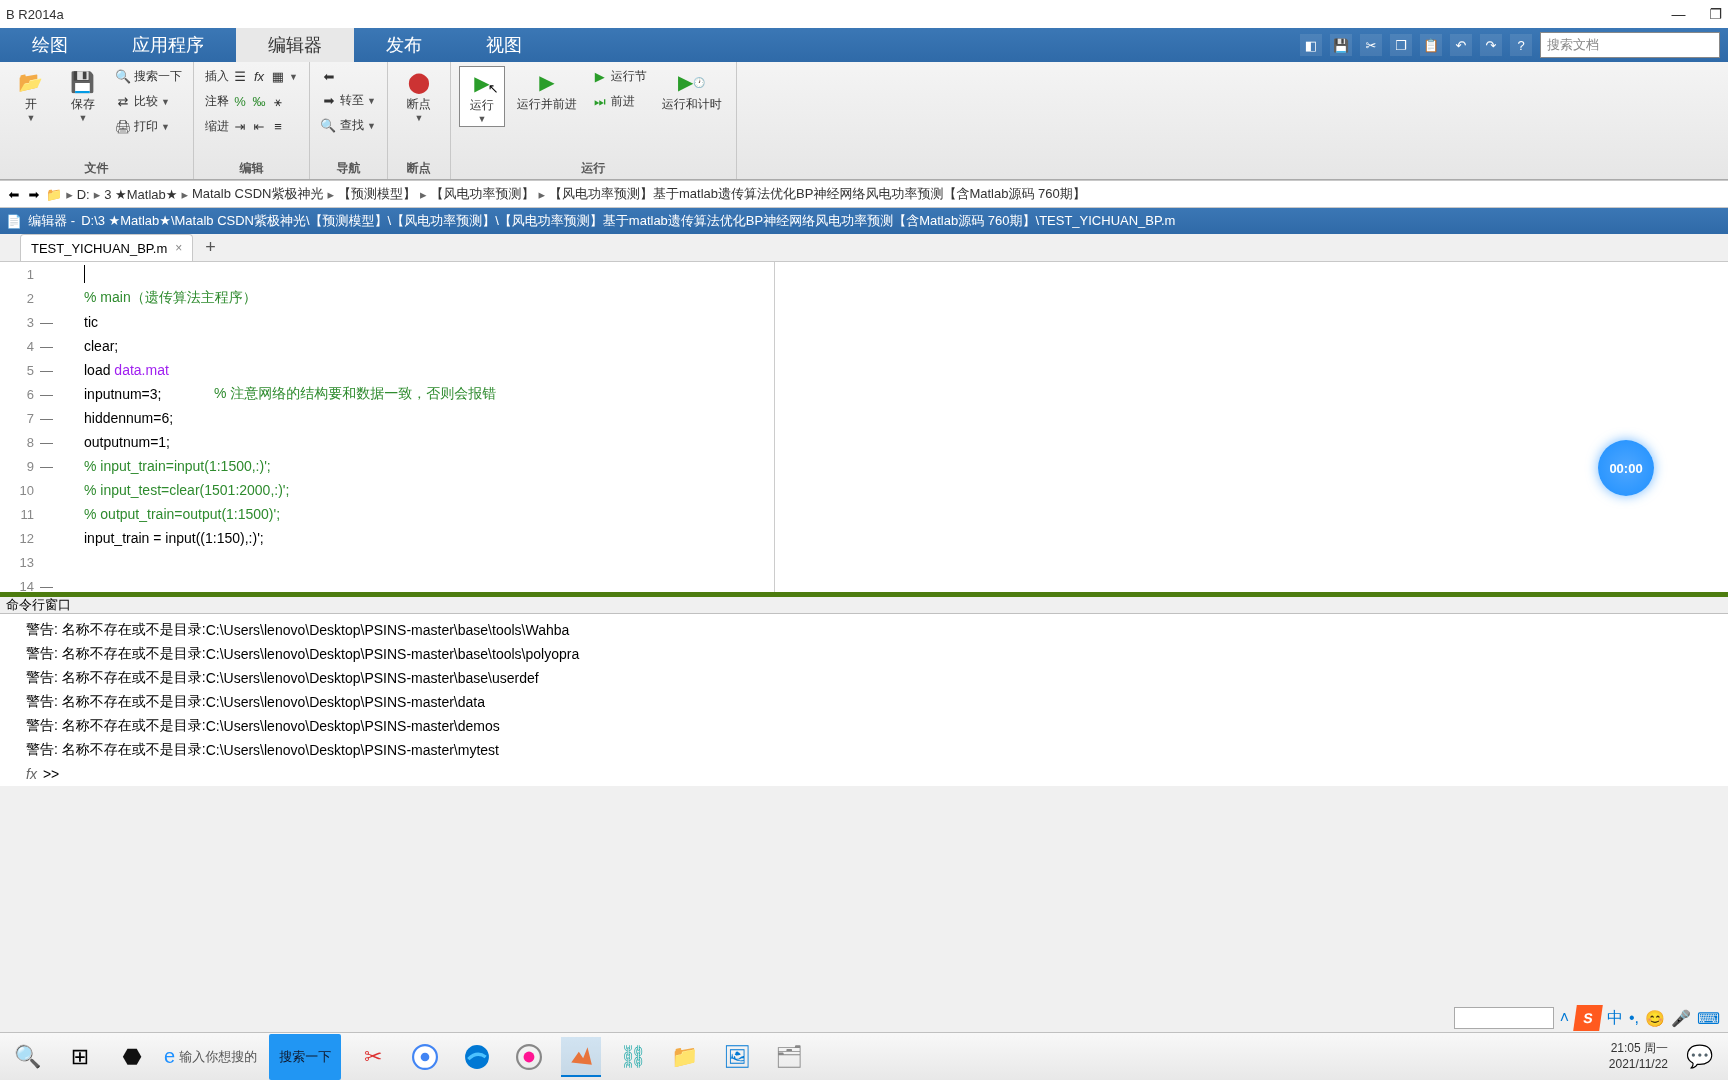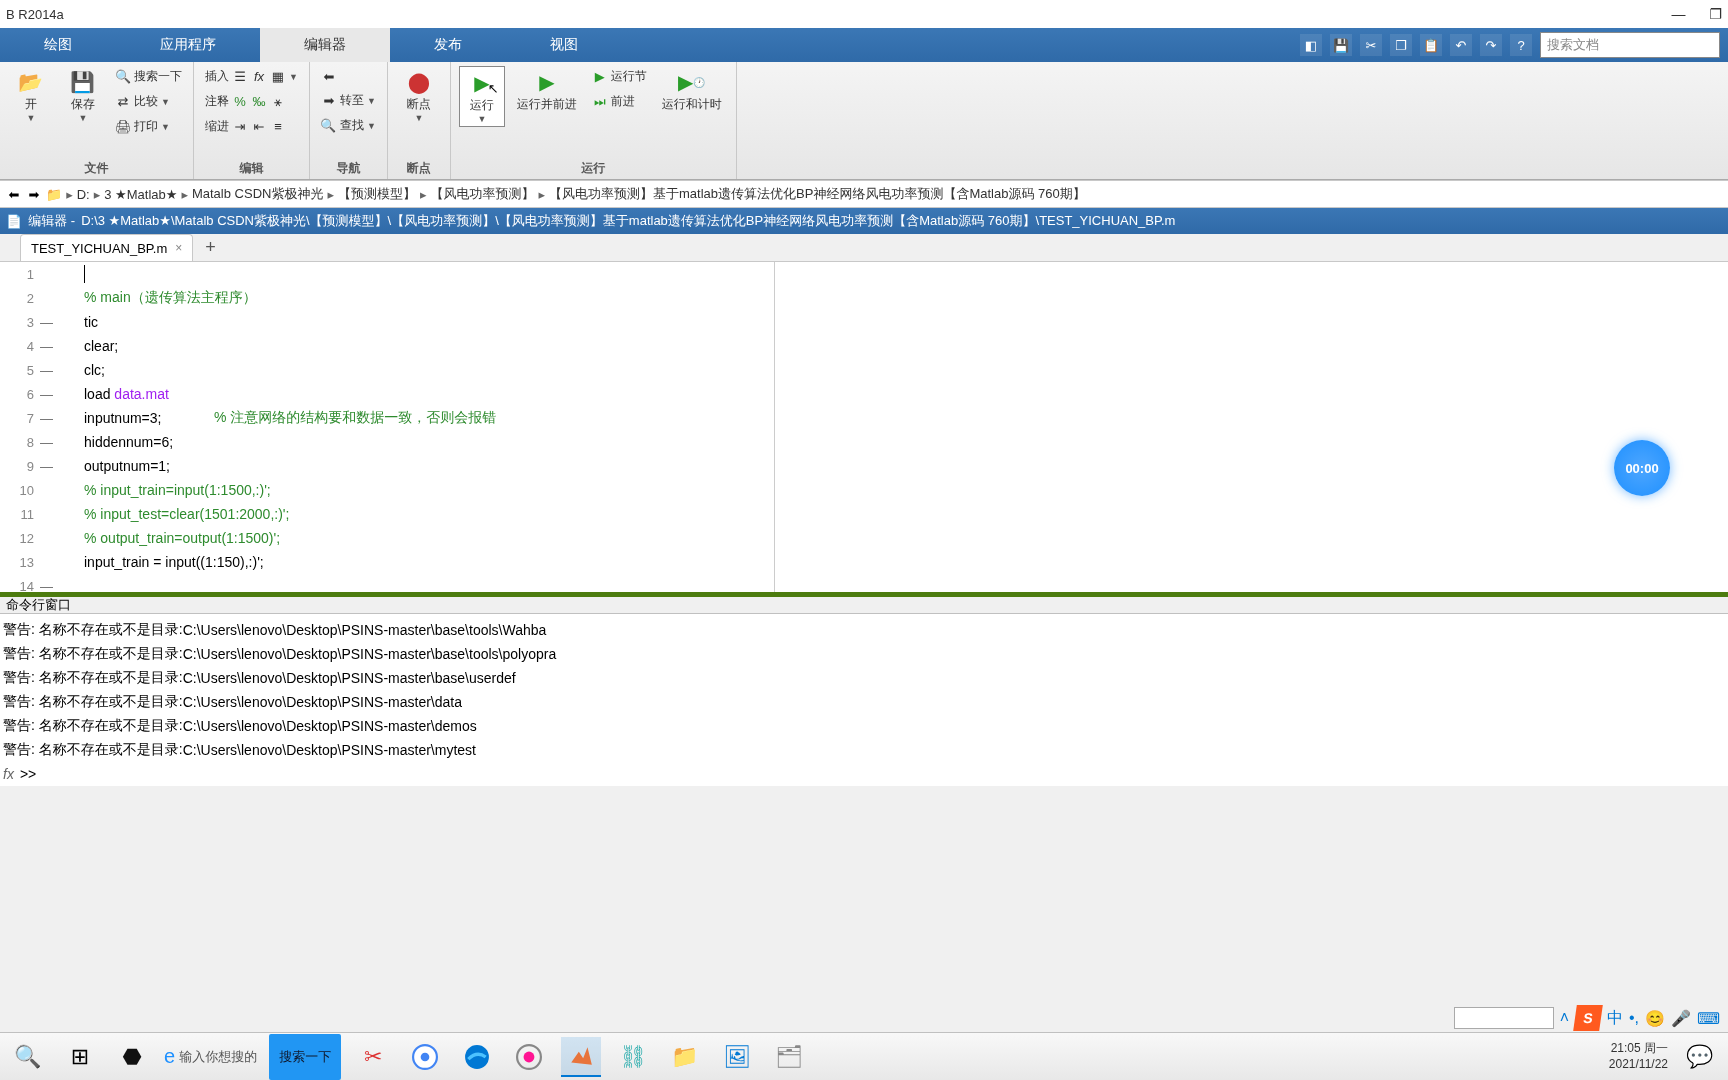--- a/index.html
+++ b/index.html
@@ -5,21 +5,21 @@
 * { margin: 0; padding: 0; box-sizing: border-box; font-family: "Microsoft YaHei", "SimSun", sans-serif; }
 body { width: 1728px; height: 1080px; background: #f0f0f0; overflow: hidden; position: relative; }
 
 
 .title-bar { height: 28px; background: #fff; display: flex; align-items: center; padding: 0 6px; font-size: 13px; color: #333; position: relative; }
 .title-bar .controls { position: absolute; right: 6px; display: flex; gap: 24px; align-items: center; }
 .title-bar .controls span { font-size: 14px; color: #333; }
 
 
 .tab-strip { height: 34px; background: linear-gradient(#3b77b5, #2f6aa8); display: flex; align-items: stretch; }
-.tab-strip .main-tab { padding: 0 44px; color: #fff; font-size: 14px; display: flex; align-items: center; cursor: pointer; }
+.tab-strip .main-tab { padding: 0 32px; color: #fff; font-size: 18px; display: flex; align-items: center; cursor: pointer; }
 .tab-strip .main-tab.active { background: #e8e8e8; color: #333; }
 .tab-strip .right-tools { margin-left: auto; display: flex; align-items: center; gap: 8px; padding-right: 8px; }
 .tab-strip .right-tools .tool-icon { width: 22px; height: 22px; background: rgba(255,255,255,0.1); display: flex; align-items: center; justify-content: center; font-size: 13px; color: #fff; }
 .tab-strip .search-box { width: 180px; height: 26px; background: #fff; border: 1px solid #888; padding: 0 6px; font-size: 13px; color: #888; display: flex; align-items: center; }
 
 
 .ribbon { height: 118px; background: linear-gradient(#f4f4f4, #e6e6e6); border-bottom: 1px solid #aaa; display: flex; }
 .ribbon-group { border-right: 1px solid #c8c8c8; padding: 4px 8px 0 8px; display: flex; flex-direction: column; }
 .ribbon-group .group-body { flex: 1; display: flex; align-items: flex-start; gap: 6px; }
 .ribbon-group .group-label { text-align: center; font-size: 12px; color: #555; padding: 2px 0; font-weight: bold; }
@@ -55,25 +55,25 @@
 .gutter-line .mark { color: #666; margin-left: 6px; width: 12px; }
 .code-body { flex: 1; font-family: Consolas, "Courier New", monospace; font-size: 14px; position: relative; }
 .code-line { height: 24px; display: flex; align-items: center; padding-left: 30px; white-space: pre; }
 .c-comment { color: #2e8b2e; }
 .c-string { color: #a020f0; }
 .c-code { color: #000; }
 .caret-line { position: absolute; width: 1px; height: 18px; background: #000; left: 30px; top: 3px; }
 .divider-v { position: absolute; left: 720px; top: 0; bottom: 0; width: 1px; background: #ccc; }
 
 
-.timer-badge { position: absolute; right: 58px; top: 440px; width: 56px; height: 56px; border-radius: 50%; background: radial-gradient(#4da6ff,#1e90ff); box-shadow: 0 0 12px rgba(30,144,255,0.6); display: flex; align-items: center; justify-content: center; color: #fff; font-size: 13px; font-weight: bold; z-index: 50; }
+.timer-badge { position: absolute; right: 74px; top: 440px; width: 56px; height: 56px; border-radius: 50%; background: radial-gradient(#4da6ff,#1e90ff); box-shadow: 0 0 12px rgba(30,144,255,0.6); display: flex; align-items: center; justify-content: center; color: #fff; font-size: 13px; font-weight: bold; z-index: 50; }
 
 
 .cmd-title { height: 22px; background: #f0f0f0; border-top: 5px solid #4d7c0f; border-bottom: 1px solid #c0c0c0; font-size: 13px; padding: 0 6px; display: flex; align-items: center; }
-.cmd-body { background: #fff; font-family: Consolas, "SimSun", monospace; font-size: 14px; padding: 4px 3px; }
+.cmd-body { background: #fff; font-family: Consolas, "SimSun", monospace; font-size: 14px; padding: 4px 26px; }
 .cmd-line { height: 24px; display: flex; align-items: center; }
 .cmd-prompt { display: flex; align-items: center; gap: 6px; padding-top: 4px; }
 .fx-label { font-style: italic; color: #666; }
 
 
 .bottom-status { position: absolute; bottom: 48px; right: 0; height: 28px; display: flex; align-items: center; gap: 6px; padding: 0 8px; }
 .status-input { width: 100px; height: 22px; border: 1px solid #aaa; background: #fff; }
 .ime-badge { width: 26px; height: 26px; background: #ff5a1f; color: #fff; display: flex; align-items: center; justify-content: center; font-weight: bold; font-size: 14px; transform: skewX(-8deg); }
 .status-icon { font-size: 16px; color: #0078d4; }
 
@@ -332,21 +332,20 @@
         <span>14</span>
         <span class="mark">—</span>
       </div>
   </div>
   <div class="code-body">
     <div class="caret-line"></div>
     <div class="code-line"><span class="c-code"></span></div>
     <div class="code-line"><span class="c-comment">% main（遗传算法主程序）</span></div>
     <div class="code-line"><span class="c-code">tic</span></div>
     <div class="code-line"><span class="c-code">clear;</span></div>
-    <div class="code-line"><span class="c-code">clc;</span></div>
     <div class="code-line"><span class="c-code">load </span><span class="c-string">data.mat</span></div>
     <div class="code-line"><span class="c-code" style="min-width:130px">inputnum=3;</span><span class="c-comment">% 注意网络的结构要和数据一致，否则会报错</span></div>
     <div class="code-line"><span class="c-code">hiddennum=6;</span></div>
     <div class="code-line"><span class="c-code">outputnum=1;</span></div>
     <div class="code-line"><span class="c-comment">% input_train=input(1:1500,:)';</span></div>
     <div class="code-line"><span class="c-comment">% input_test=clear(1501:2000,:)';</span></div>
     <div class="code-line"><span class="c-comment">% output_train=output(1:1500)';</span></div>
     <div class="code-line"><span class="c-code">input_train = input((1:150),:)';</span></div>
     <div class="divider-v"></div>
   </div>

